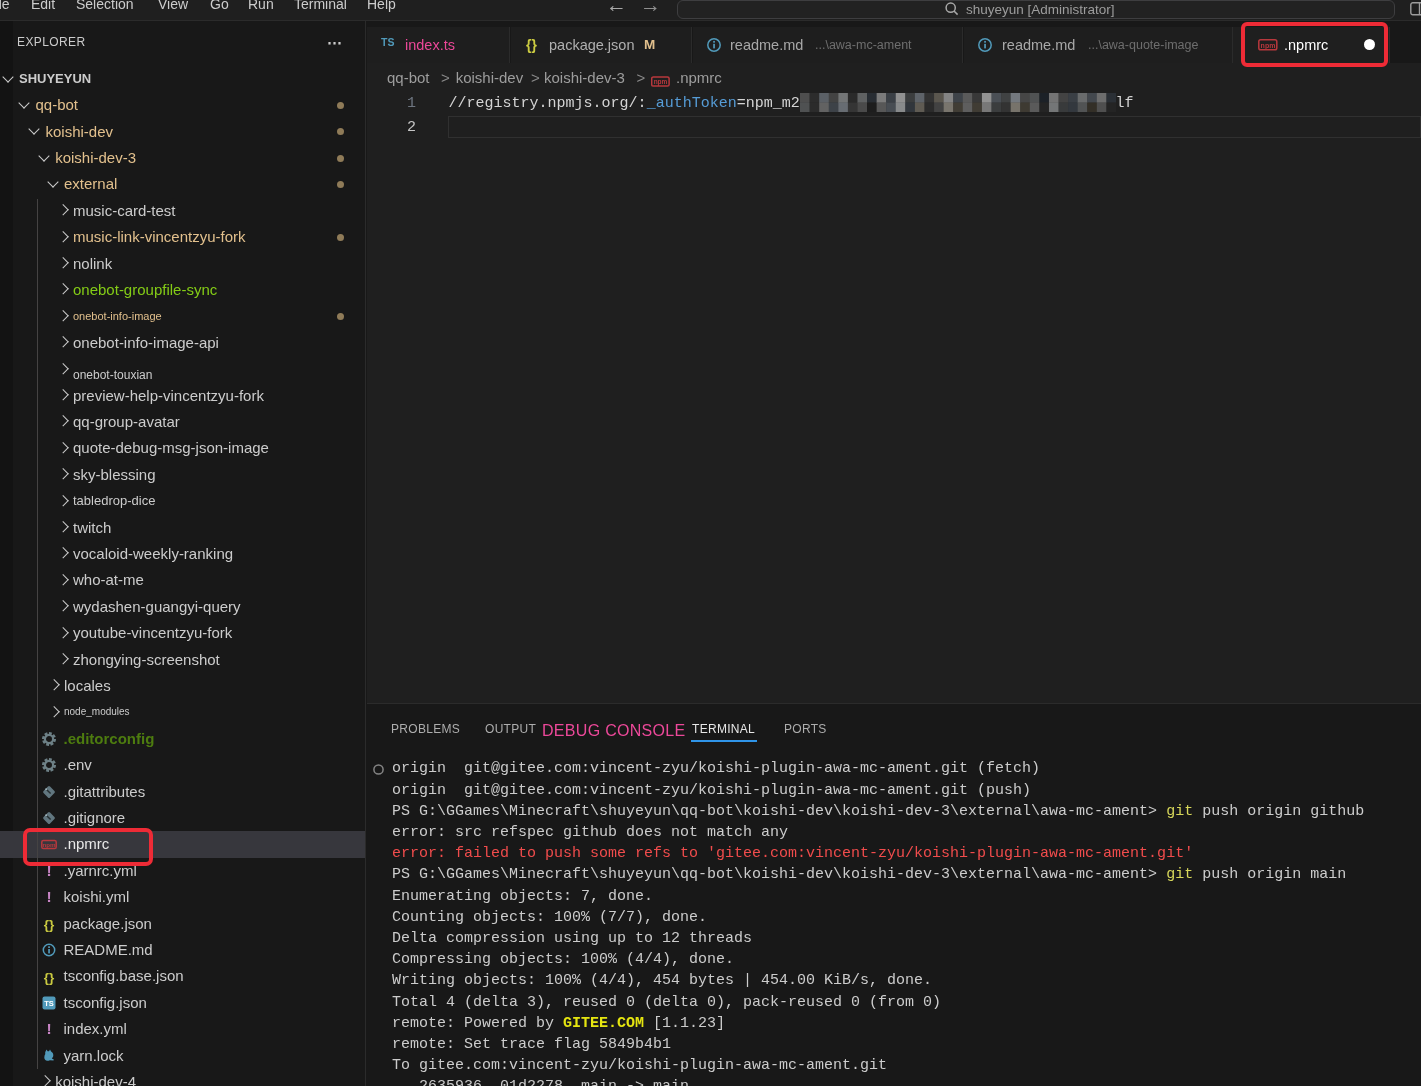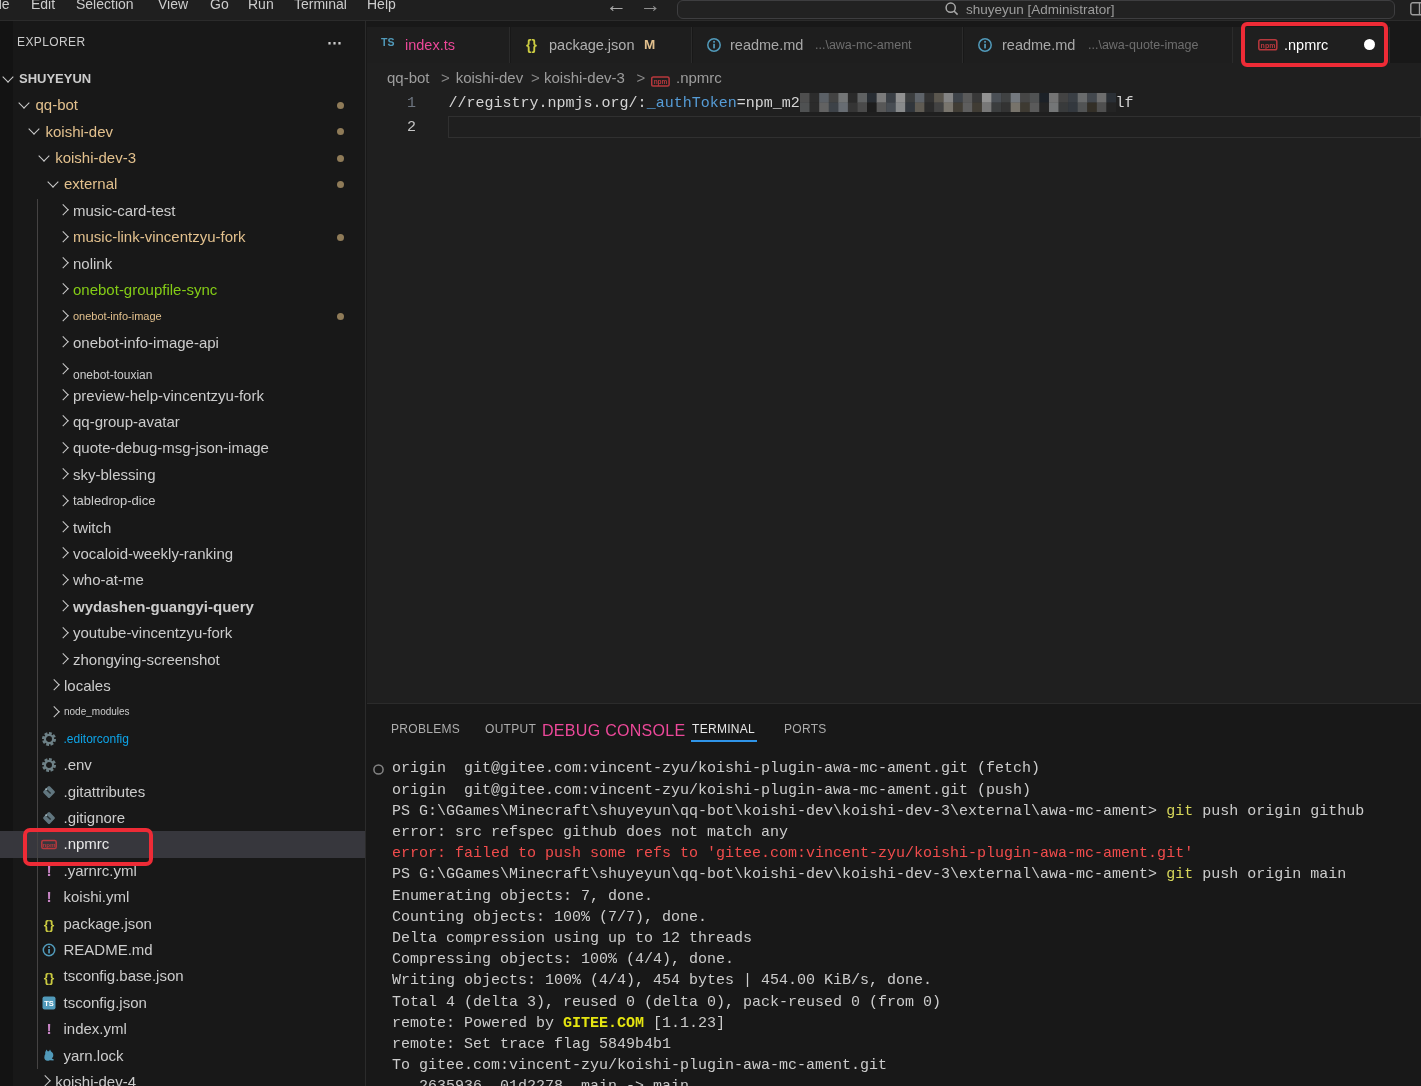--- a/index.html
+++ b/index.html
@@ -78,34 +78,34 @@
       <span style="position:absolute;left:73.0px;top:461.8px;line-height:26.4px;font-size:15px;font-weight:400;color:#cccccc;white-space:nowrap">sky-blessing</span>
       <span style="position:absolute;left:59.0px;top:496.6px;width:7.5px;height:7.5px;border-right:1.6px solid #cccccc;border-bottom:1.6px solid #cccccc;transform:rotate(-45deg)"></span>
       <span style="position:absolute;left:73.0px;top:488.2px;line-height:26.4px;font-size:13px;font-weight:400;color:#cccccc;white-space:nowrap">tabledrop-dice</span>
       <span style="position:absolute;left:59.0px;top:523.0px;width:7.5px;height:7.5px;border-right:1.6px solid #cccccc;border-bottom:1.6px solid #cccccc;transform:rotate(-45deg)"></span>
       <span style="position:absolute;left:73.0px;top:514.6px;line-height:26.4px;font-size:15px;font-weight:400;color:#cccccc;white-space:nowrap">twitch</span>
       <span style="position:absolute;left:59.0px;top:549.4px;width:7.5px;height:7.5px;border-right:1.6px solid #cccccc;border-bottom:1.6px solid #cccccc;transform:rotate(-45deg)"></span>
       <span style="position:absolute;left:73.0px;top:541.0px;line-height:26.4px;font-size:15px;font-weight:400;color:#cccccc;white-space:nowrap">vocaloid-weekly-ranking</span>
       <span style="position:absolute;left:59.0px;top:575.8px;width:7.5px;height:7.5px;border-right:1.6px solid #cccccc;border-bottom:1.6px solid #cccccc;transform:rotate(-45deg)"></span>
       <span style="position:absolute;left:73.0px;top:567.4px;line-height:26.4px;font-size:15px;font-weight:400;color:#cccccc;white-space:nowrap">who-at-me</span>
       <span style="position:absolute;left:59.0px;top:602.2px;width:7.5px;height:7.5px;border-right:1.6px solid #cccccc;border-bottom:1.6px solid #cccccc;transform:rotate(-45deg)"></span>
-      <span style="position:absolute;left:73.0px;top:593.8px;line-height:26.4px;font-size:15px;font-weight:700;color:#cccccc;white-space:nowrap">wydashen-guangyi-query</span>
+      <span style="position:absolute;left:73.0px;top:593.8px;line-height:26.4px;font-size:15px;font-weight:400;color:#cccccc;white-space:nowrap">wydashen-guangyi-query</span>
       <span style="position:absolute;left:59.0px;top:628.6px;width:7.5px;height:7.5px;border-right:1.6px solid #cccccc;border-bottom:1.6px solid #cccccc;transform:rotate(-45deg)"></span>
       <span style="position:absolute;left:73.0px;top:620.2px;line-height:26.4px;font-size:15px;font-weight:400;color:#cccccc;white-space:nowrap">youtube-vincentzyu-fork</span>
       <span style="position:absolute;left:59.0px;top:655.0px;width:7.5px;height:7.5px;border-right:1.6px solid #cccccc;border-bottom:1.6px solid #cccccc;transform:rotate(-45deg)"></span>
       <span style="position:absolute;left:73.0px;top:646.6px;line-height:26.4px;font-size:15px;font-weight:400;color:#cccccc;white-space:nowrap">zhongying-screenshot</span>
       <span style="position:absolute;left:50.0px;top:681.4px;width:7.5px;height:7.5px;border-right:1.6px solid #cccccc;border-bottom:1.6px solid #cccccc;transform:rotate(-45deg)"></span>
       <span style="position:absolute;left:64.0px;top:673.0px;line-height:26.4px;font-size:15px;font-weight:400;color:#cccccc;white-space:nowrap">locales</span>
       <span style="position:absolute;left:50.0px;top:707.8px;width:7.5px;height:7.5px;border-right:1.6px solid #cccccc;border-bottom:1.6px solid #cccccc;transform:rotate(-45deg)"></span>
       <span style="position:absolute;left:64.0px;top:699.4px;line-height:26.4px;font-size:10px;font-weight:400;color:#cccccc;white-space:nowrap">node_modules</span>
       <svg style="position:absolute;left:41.4px;top:731.0px" width="16" height="16" viewBox="0 0 16 16">
         <circle cx="8" cy="8" r="5.3" fill="none" stroke="#6d8086" stroke-width="3.4" stroke-dasharray="2.6 1.45"></circle>
         <circle cx="8" cy="8" r="4.1" fill="none" stroke="#6d8086" stroke-width="2.2"></circle>
       </svg>
-      <span style="position:absolute;left:63.5px;top:725.8px;line-height:26.4px;font-size:12px;font-weight:400;color:#0ea5e9;white-space:nowrap">.editorconfig</span>
+      <span style="position:absolute;left:63.5px;top:725.8px;line-height:26.4px;font-size:15px;font-weight:700;color:#4d7c0f;white-space:nowrap">.editorconfig</span>
       <svg style="position:absolute;left:41.4px;top:757.4px" width="16" height="16" viewBox="0 0 16 16">
         <circle cx="8" cy="8" r="5.3" fill="none" stroke="#6d8086" stroke-width="3.4" stroke-dasharray="2.6 1.45"></circle>
         <circle cx="8" cy="8" r="4.1" fill="none" stroke="#6d8086" stroke-width="2.2"></circle>
       </svg>
       <span style="position:absolute;left:63.5px;top:752.2px;line-height:26.4px;font-size:15px;font-weight:400;color:#cccccc;white-space:nowrap">.env</span>
       <svg style="position:absolute;left:41.4px;top:783.8px" width="16" height="16" viewBox="0 0 16 16">
         <rect x="3.4" y="3.4" width="9.2" height="9.2" rx="1.5" fill="#61767f" transform="rotate(45 8 8)"></rect>
         <line x1="5.2" y1="5.2" x2="9.6" y2="9.6" stroke="#252e31" stroke-width="1.4"></line>
         <circle cx="5.2" cy="5.2" r="1.05" fill="#9fb2b9"></circle>
       </svg>

